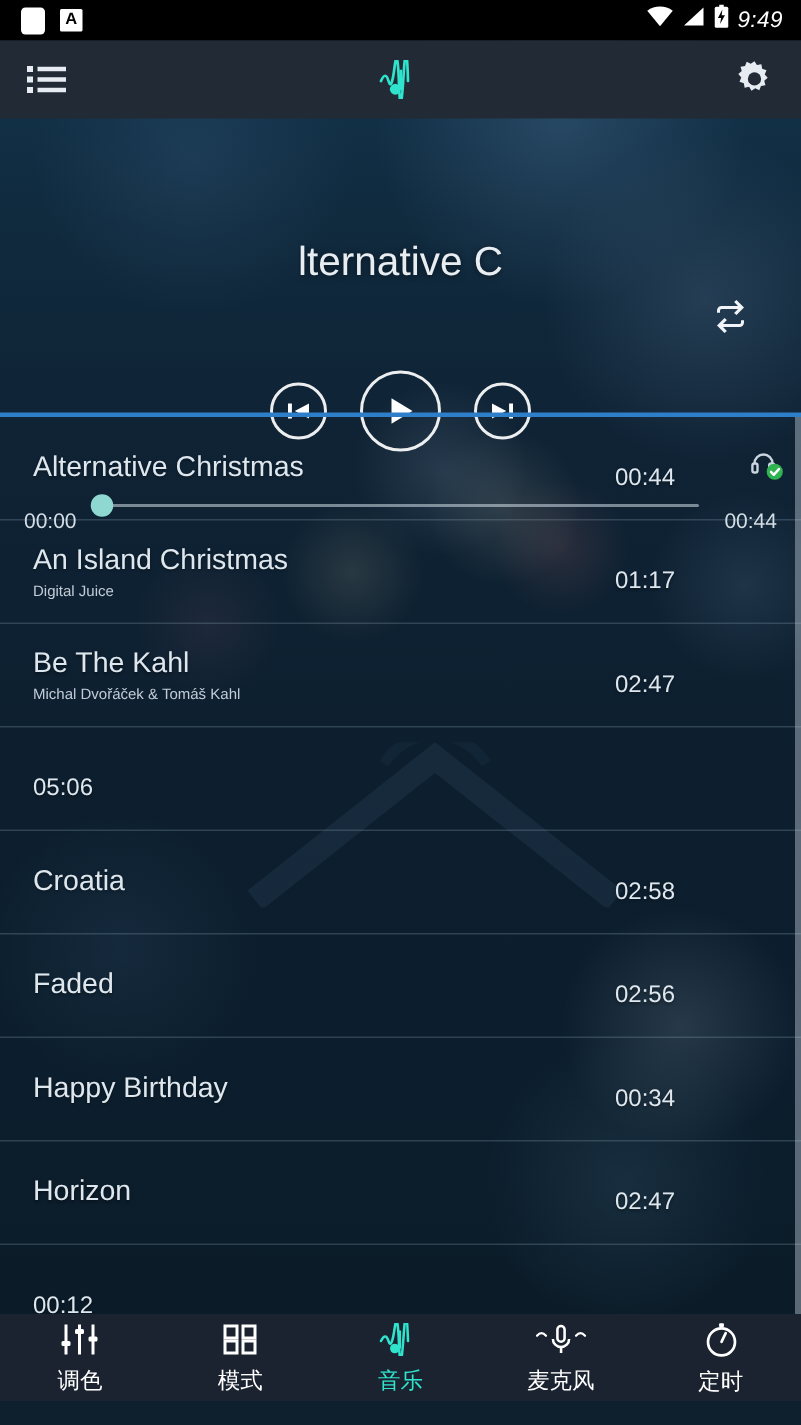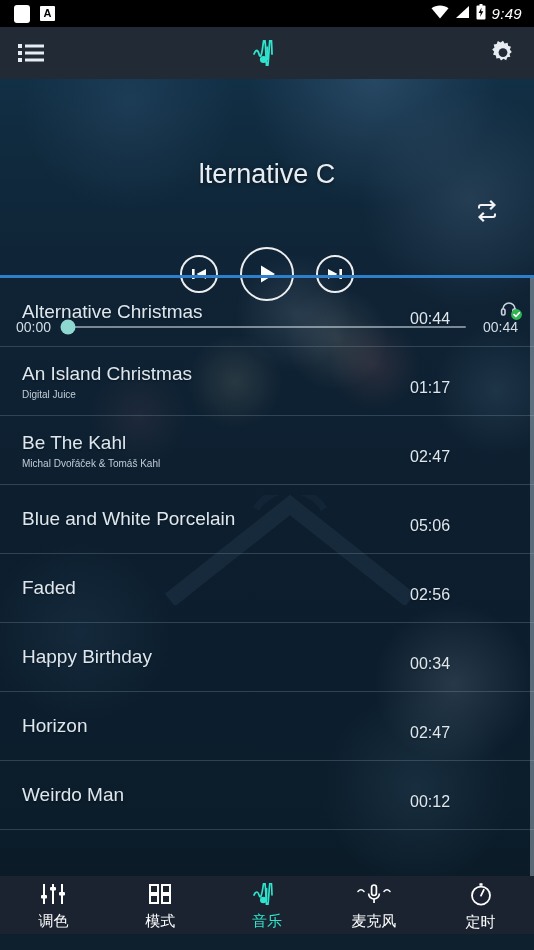--- a/index.html
+++ b/index.html
@@ -106,21 +106,21 @@
     cursor: pointer;
   }
   .ctrl.small { width: 38px; height: 38px; }
   .ctrl.big   { width: 54px; height: 54px; border-width: 2px; }
 
   .seekrow {
     position: absolute; top: 240px; left: 0; width: 534px;
     display: flex; align-items: center; gap: 10px;
     padding: 0 16px;
   }
-  .seek-time { color: #d4dde4; font-size: 14px; min-width: 42px; }
+  .seek-time { color: #d4dde4; font-size: 14px; min-width: 42px; margin-top: 20px; }
   .seek-time.right { text-align: right; }
   .seek-track {
     position: relative; flex: 1; height: 2px;
     background: rgba(210,222,232,.55); border-radius: 2px;
   }
   .seek-thumb {
     position: absolute; left: 0; top: 50%; transform: translate(-50%,-50%);
     width: 15px; height: 15px; border-radius: 50%;
     background: #8fd8d2; cursor: pointer;
   }
@@ -326,27 +326,31 @@
     <div class="song-row">
       <div class="song-main">
         <div class="song-title">Be The Kahl</div>
         <div class="song-artist">Michal Dvořáček &amp; Tomáš Kahl</div>
       </div>
       <div class="song-dur">02:47</div>
       <div class="song-badge"></div>
     </div>
 
     <div class="song-row">
-      <div class="song-main">
-        <div class="song-title">Blue and White Porcelain</div>
-      </div>
       <div class="song-dur">05:06</div>
       <div class="song-badge"></div>
     </div>
 
+    <div class="song-row">
+      <div class="song-main">
+        <div class="song-title">Croatia</div>
+      </div>
+      <div class="song-dur">02:58</div>
+      <div class="song-badge"></div>
+    </div>
 
     <div class="song-row">
       <div class="song-main">
         <div class="song-title">Faded</div>
       </div>
       <div class="song-dur">02:56</div>
       <div class="song-badge"></div>
     </div>
 
     <div class="song-row">
@@ -359,23 +363,20 @@
 
     <div class="song-row">
       <div class="song-main">
         <div class="song-title">Horizon</div>
       </div>
       <div class="song-dur">02:47</div>
       <div class="song-badge"></div>
     </div>
 
     <div class="song-row">
-      <div class="song-main">
-        <div class="song-title">Weirdo Man</div>
-      </div>
       <div class="song-dur">00:12</div>
       <div class="song-badge"></div>
     </div>
   </div>
 
   <div class="bottomnav">
 
     <div class="nav-item">
       <span>
         <svg width="26" height="22" viewBox="0 0 26 22">

